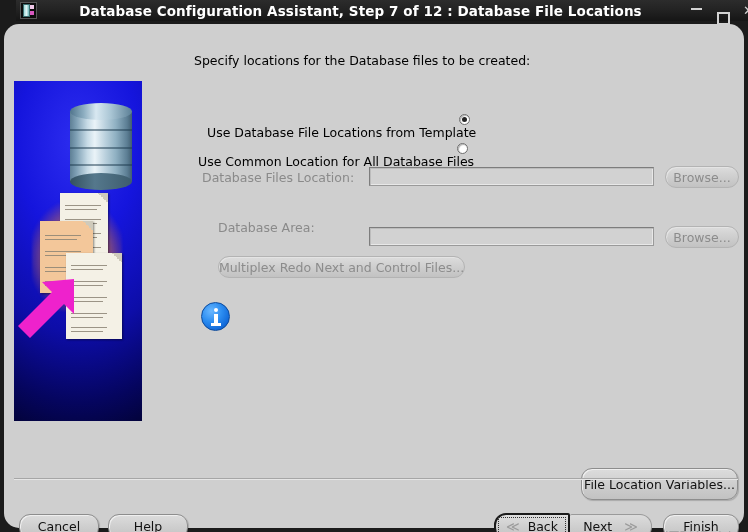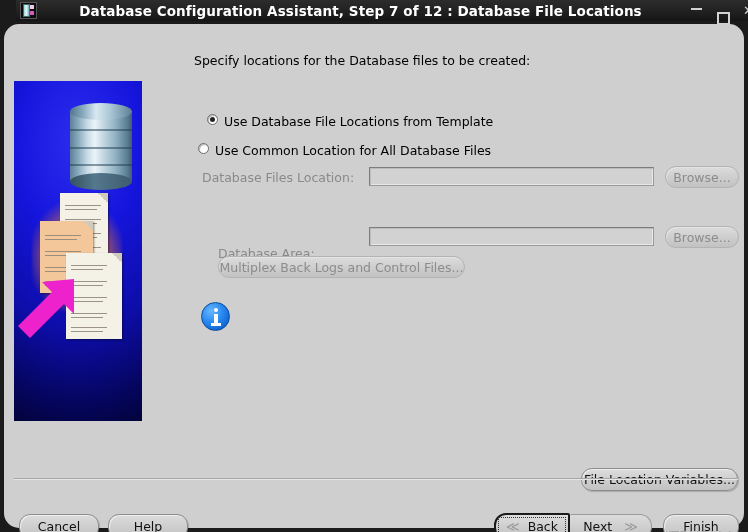--- a/index.html
+++ b/index.html
@@ -198,22 +198,23 @@
   .intro {
     position: absolute;
     left: 190px; top: 29px;
     font-size: 12.5px;
     color: #000;
     white-space: nowrap;
   }
   .radio-row {
     position: absolute;
     display: flex;
-    align-items: flex-start;
+    align-items: flex-end;
     white-space: nowrap;
+    flex-direction: column;
   }
   .radio {
     width: 11px; height: 11px;
     border-radius: 50%;
     background: #ffffff;
     border: 1px solid #6e6e6e;
     box-shadow: inset 1px 1px 1px rgba(0,0,0,0.30);
     box-sizing: border-box;
     margin-right: 6px;
     position: relative;
@@ -233,21 +234,21 @@
   #row-common   { left: 194px; top: 119px; }
   #row-omf      { left: 203px; top: 179px; }
 
   .field-label {
     position: absolute;
     font-size: 12.5px;
     color: #8a8a8a;
     white-space: nowrap;
   }
   #lbl-dbfiles { left: 198px; top: 146px; }
-  #lbl-dbarea  { left: 214px; top: 222px; }
+  #lbl-dbarea  { left: 214px; top: 196px; }
 
   .textfield {
     position: absolute;
     height: 19px;
     background: #d2d2d2;
     border: 1px solid #9a9a9a;
     border-top-color: #7d7d7d;
     border-left-color: #7d7d7d;
     box-shadow: inset 1px 1px 0 #bcbcbc, inset -1px -1px 0 #e8e8e8;
     box-sizing: border-box;
@@ -269,21 +270,21 @@
     color: #111;
     white-space: nowrap;
     cursor: default;
     user-select: none;
   }
   .btn.disabled { color: #8c8c8c; border-color: #b3b3b3; box-shadow: inset 1px 1px 0 #e4e4e4; }
 
   #btn-browse1 { left: 661px; top: 142px; width: 74px; height: 22px; }
   #btn-browse2 { left: 661px; top: 202px; width: 74px; height: 22px; }
   #btn-multiplex { left: 214px; top: 232px; width: 247px; height: 22px; }
-  #btn-filevars { left: 577px; top: 444px; width: 157px; height: 23px; }
+  #btn-filevars { left: 577px; top: 444px; width: 157px; height: 32px; }
 
   
   #info-icon {
     position: absolute;
     left: 197px; top: 278px;
     width: 29px; height: 29px;
     border-radius: 50%;
     background: radial-gradient(circle at 34% 30%, #69b7ff 0%, #2b8cf0 42%, #1168d8 75%, #0a4ea8 100%);
     border: 1px solid #0b4a9c;
     box-sizing: border-box;
@@ -480,21 +481,21 @@
 
     <div class="field-label" id="lbl-dbfiles">Database Files Location:</div>
     <div class="textfield" id="fld-dbfiles"></div>
     <div class="btn disabled" id="btn-browse1">Browse...</div>
 
 
     <div class="field-label" id="lbl-dbarea">Database Area:</div>
     <div class="textfield" id="fld-dbarea"></div>
     <div class="btn disabled" id="btn-browse2">Browse...</div>
 
-    <div class="btn disabled" id="btn-multiplex">Multiplex Back Logs and Control Files...</div>
+    <div class="btn disabled" id="btn-multiplex">Multiplex Redo Next and Control Files...</div>
 
     <div id="info-icon">
       <div class="dot"></div>
         <div class="stem"></div>
         <div class="base"></div>
     </div>
 
     <div class="btn" id="btn-filevars">File Location Variables...</div>
 
     <div id="separator"></div>

